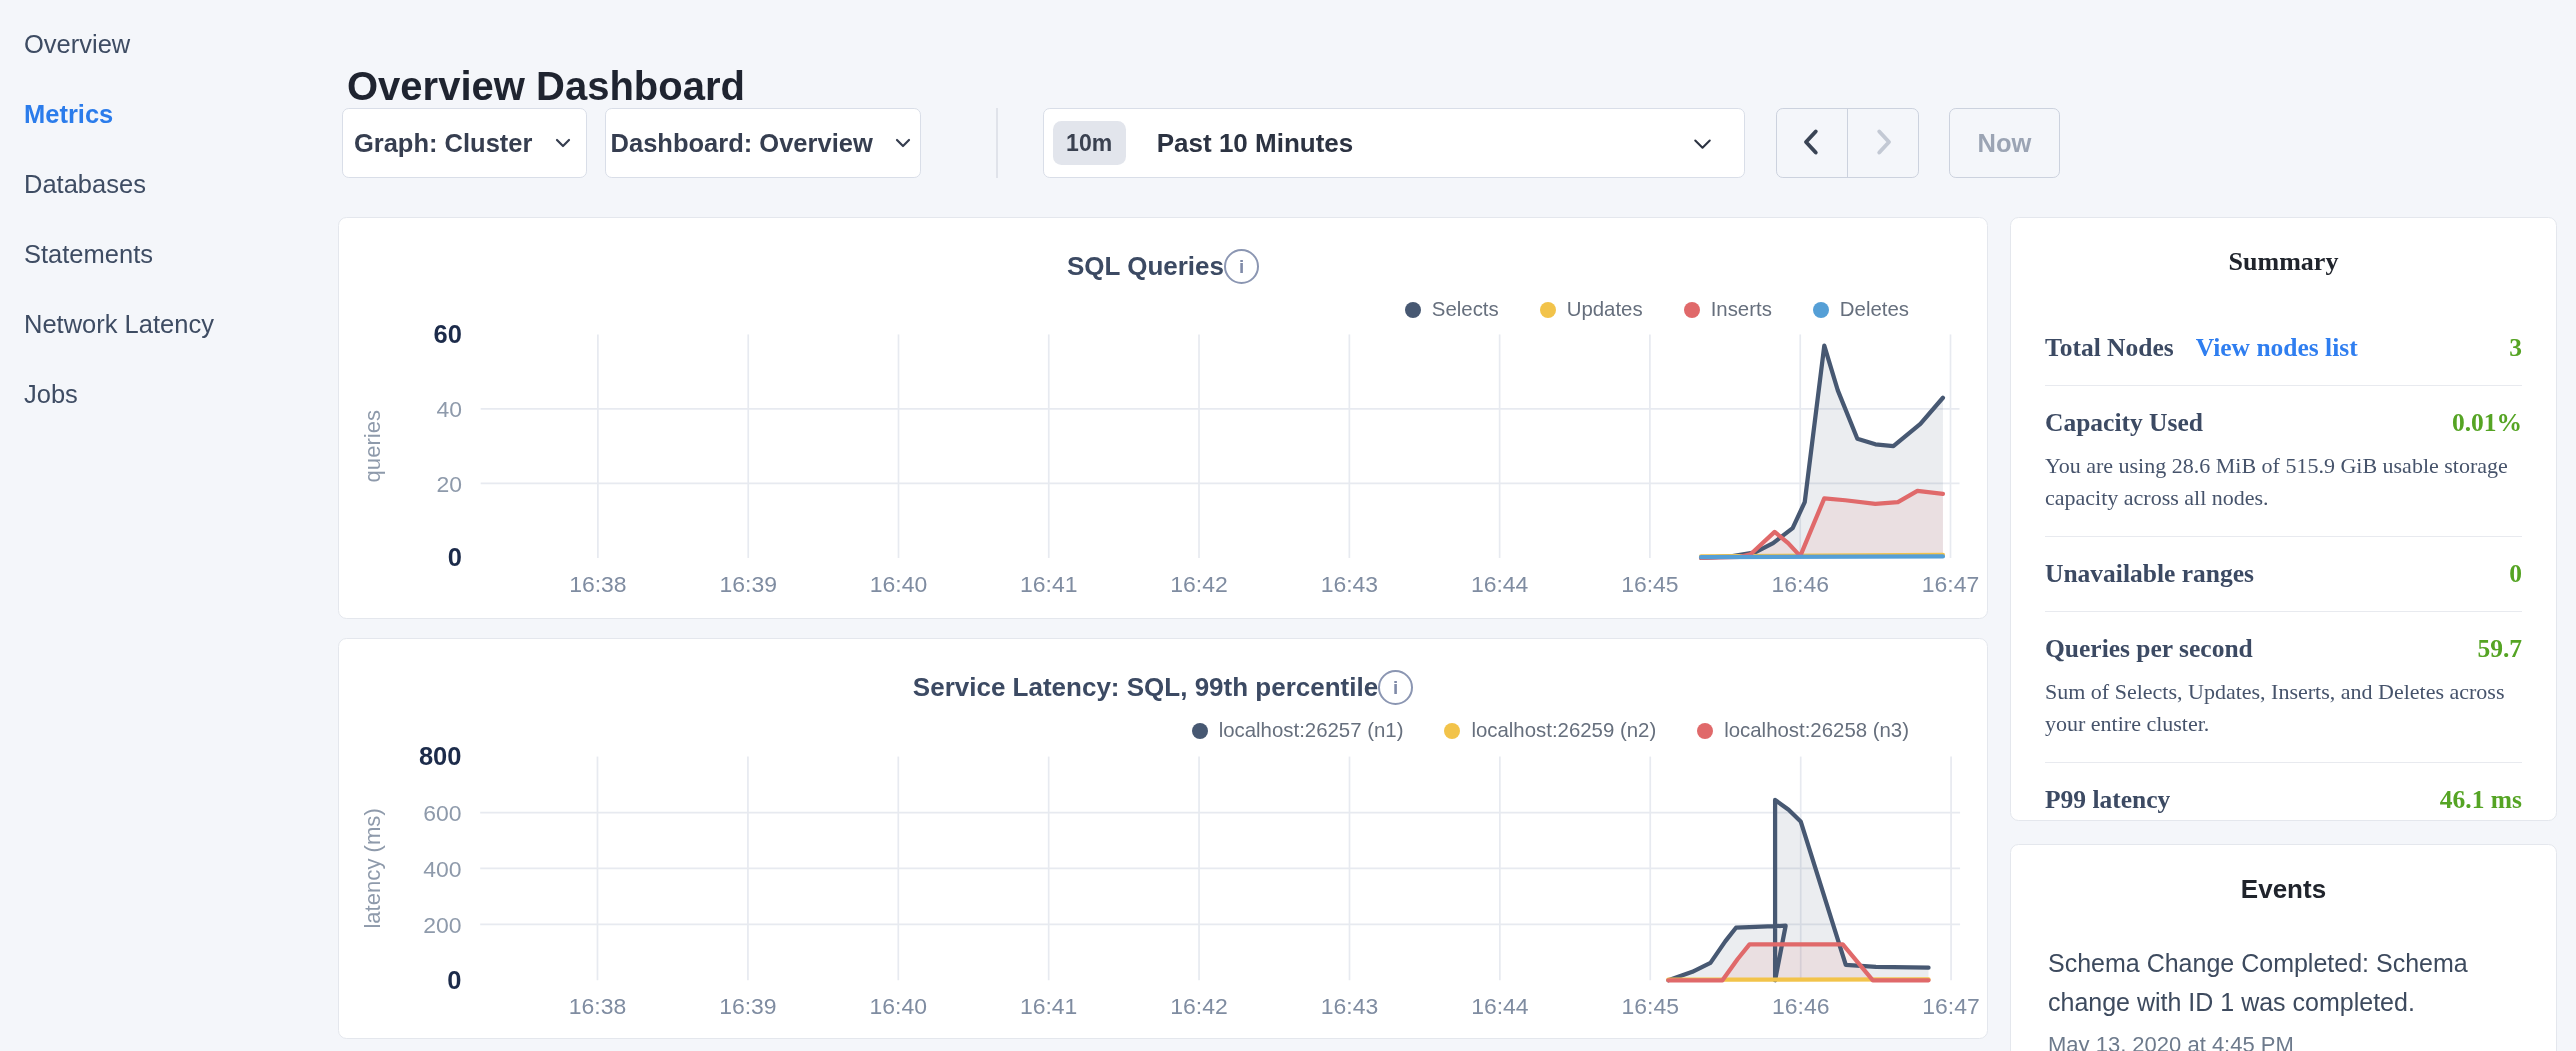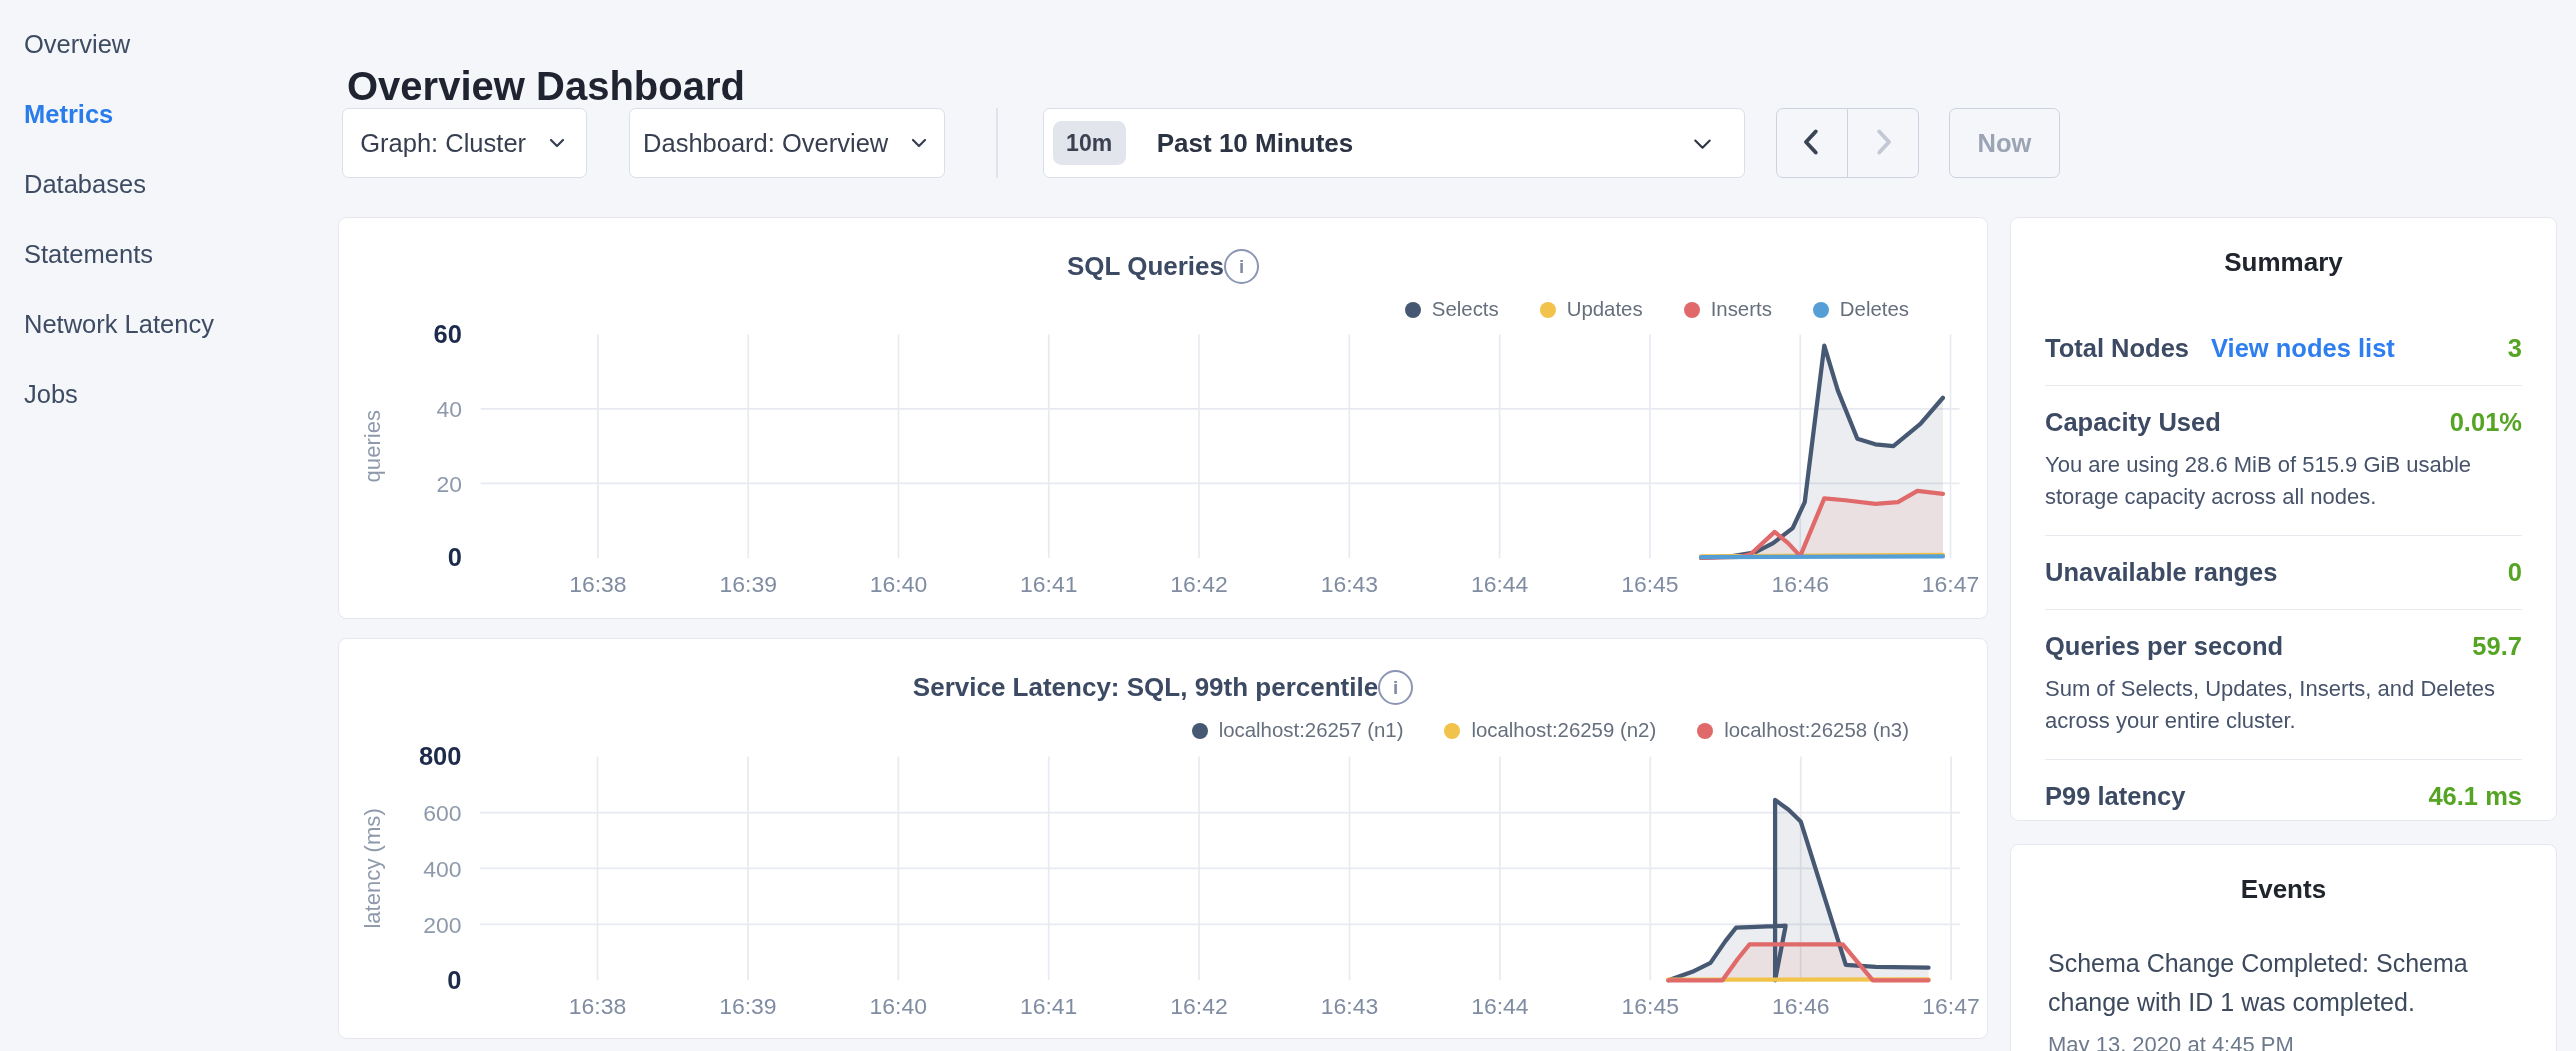--- a/index.html
+++ b/index.html
@@ -10,41 +10,41 @@
   .sidebar{position:absolute;left:0;top:0;width:338px;height:947px;padding-top:8.5px;box-sizing:border-box;}
   .side-item{height:70px;line-height:70px;padding-left:24px;font-size:25.5px;color:#3e4c63;cursor:pointer;white-space:nowrap;}
   .side-item.active{color:#2b7ceb;font-weight:700;}
 
   
   .page-title{position:absolute;left:347px;top:37px;font-size:40px;font-weight:700;color:#1f2430;}
 
   .ctrl{position:absolute;top:108px;height:70px;box-sizing:border-box;background:#fff;
         border:1.7px solid #d9dee8;border-radius:6.8px;display:flex;align-items:center;justify-content:center;cursor:pointer;}
   #dd-graph{left:342px;width:245px;}
-  #dd-dash{left:629px;width:316px;}
-  .dd-label{font-size:25.5px;font-weight:400;color:#363e50;white-space:nowrap;}
+  #dd-dash{left:605px;width:316px;}
+  .dd-label{font-size:25.5px;font-weight:700;color:#363e50;white-space:nowrap;}
   .chev{margin-left:18.7px;display:flex;align-items:center;}
   .vdiv{position:absolute;left:996px;top:108px;width:1.7px;height:70px;background:#e0e3ea;}
   #dd-time{left:1043px;width:702px;justify-content:flex-start;padding:0 27px 0 8.5px;}
   .badge{background:#e2e5ec;border-radius:8.5px;padding:8.5px 13.6px;font-size:23px;font-weight:700;color:#3a4150;}
   .time-label{margin-left:31px;font-size:26px;font-weight:700;color:#2c3342;white-space:nowrap;}
   #dd-time .chev{margin-left:auto;}
   .arrow-group{position:absolute;left:1776px;top:108px;width:143px;height:70px;border:1.7px solid #ccd2de;
                border-radius:6.8px;display:flex;box-sizing:border-box;}
   .arrow-btn{flex:1;display:flex;align-items:center;justify-content:center;cursor:pointer;}
   .arrow-btn.prev{border-right:1.7px solid #ccd2de;}
   #btn-now{position:absolute;left:1949px;top:108px;width:111px;height:70px;border:1.7px solid #ccd2de;border-radius:6.8px;
            display:flex;align-items:center;justify-content:center;font-size:25.5px;font-weight:700;color:#9ba4b4;
            box-sizing:border-box;cursor:pointer;}
 
   
   .card{position:absolute;background:#fff;border:1.7px solid #e4e7ed;border-radius:8.5px;box-sizing:border-box;}
   #card-sql{left:338px;top:217px;width:1650px;height:402px;}
   #card-lat{left:338px;top:638px;width:1650px;height:401px;}
-  #card-summary{left:2010px;top:217px;width:547px;height:604px;}
+  #card-summary{left:2010px;top:217px;width:547px;height:604px;font-family:Liberation Serif, serif;}
   #card-events{left:2010px;top:844px;width:547px;height:366px;}
 
   
   .chart-title-row{position:absolute;top:31px;left:0;right:0;display:flex;align-items:center;justify-content:center;gap:0;}
   .chart-title{font-size:26px;font-weight:700;color:#3c4a63;}
   .info-icon{width:31px;height:31px;border:2.6px solid #8b96b2;border-radius:50%;display:flex;align-items:center;
              justify-content:center;font-size:18.7px;font-weight:700;color:#7f8aa8;cursor:pointer;flex:0 0 auto;}
   .legend{position:absolute;top:80px;right:78px;display:flex;gap:41px;align-items:center;}
   .legend-item{display:flex;align-items:center;gap:11px;cursor:pointer;}
   .legend-dot{width:16px;height:16px;border-radius:50%;}

